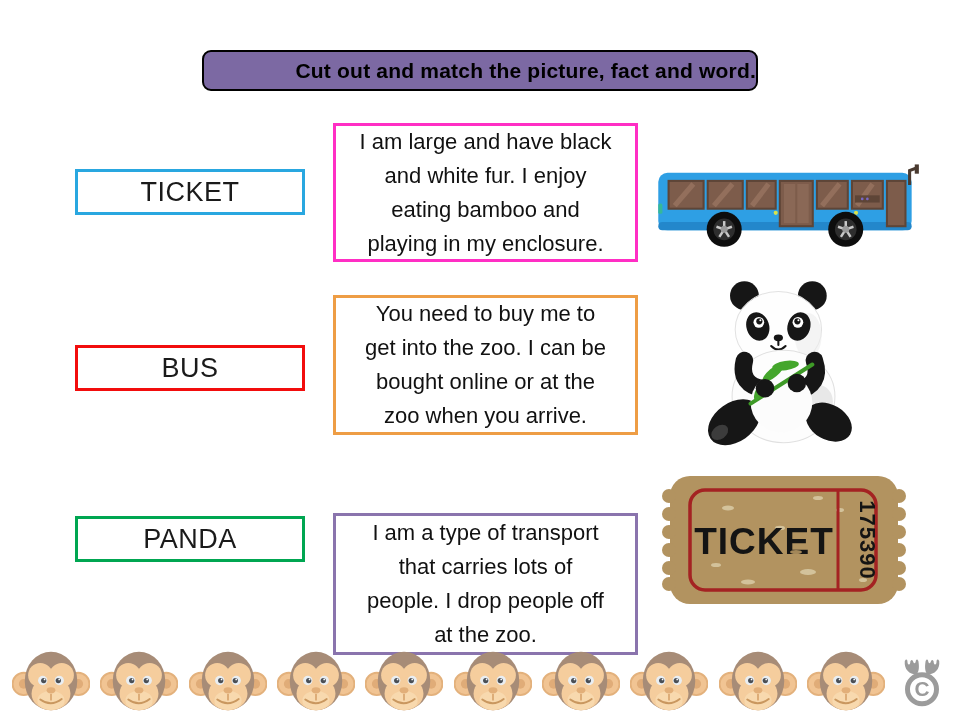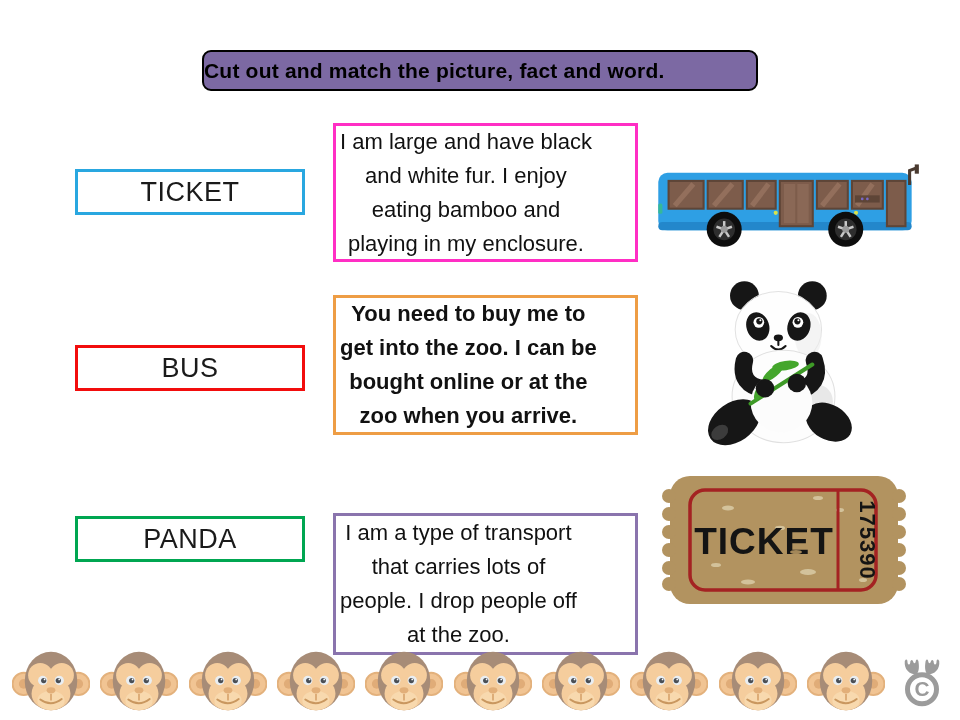--- a/index.html
+++ b/index.html
@@ -4,43 +4,43 @@
 <style>
   html,body { margin:0; padding:0; background:#ffffff; }
   .slide {
     position:relative; width:960px; height:720px; background:#ffffff;
     font-family:"Liberation Sans", sans-serif; overflow:hidden;
   }
   
   .header {
     position:absolute; left:202px; top:50px; width:556px; height:41px;
     border-radius:9px; box-sizing:border-box; border:2px solid;
-    display:flex; align-items:center; justify-content:flex-start;
+    display:flex; align-items:center; justify-content:flex-end;
     font-size:21px; font-weight:bold; letter-spacing:0.2px;
   }
   
   .word-card {
     position:absolute; left:75px; width:230px; height:46px;
     box-sizing:border-box; border:3px solid; background:#fff;
     display:flex; align-items:center; justify-content:center;
     font-size:27px; color:#1a1a1a; letter-spacing:0.5px;
   }
   .word-ticket { top:169px; }
   .word-bus    { top:345px; }
   .word-panda  { top:516px; }
   
   .fact-card {
     position:absolute; left:333px; width:305px;
     box-sizing:border-box; border:3px solid; background:#fff;
-    display:flex; align-items:center; 
+    display:flex; align-items:center; justify-content:center;
     text-align:center; font-size:22px; line-height:34px; color:#111;
     white-space:pre-line; padding:0 4px;
   }
   .fact-1 { top:123px; height:139px; }
-  .fact-2 { top:295px; height:140px;font-weight:bold; }
+  .fact-2 { top:295px; height:140px; }
   .fact-3 { top:465px; height:142px;margin-top:48px; }
   
   .pic { position:absolute; }
   .pic-bus    { left:652px; top:150px; width:268px; height:103px; }
   .pic-panda  { left:693px; top:278px; width:180px; height:170px; }
   .pic-ticket { left:655px; top:470px; width:258px; height:140px; }
   
   .monkey-row {
     position:absolute; left:12px; top:645px; width:873px; height:72px;
     display:flex; justify-content:space-between; align-items:center;

